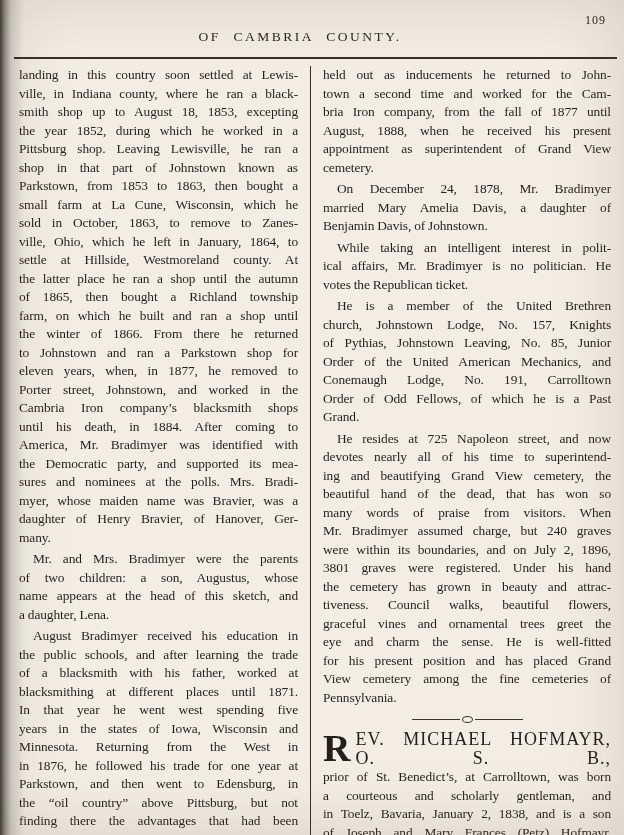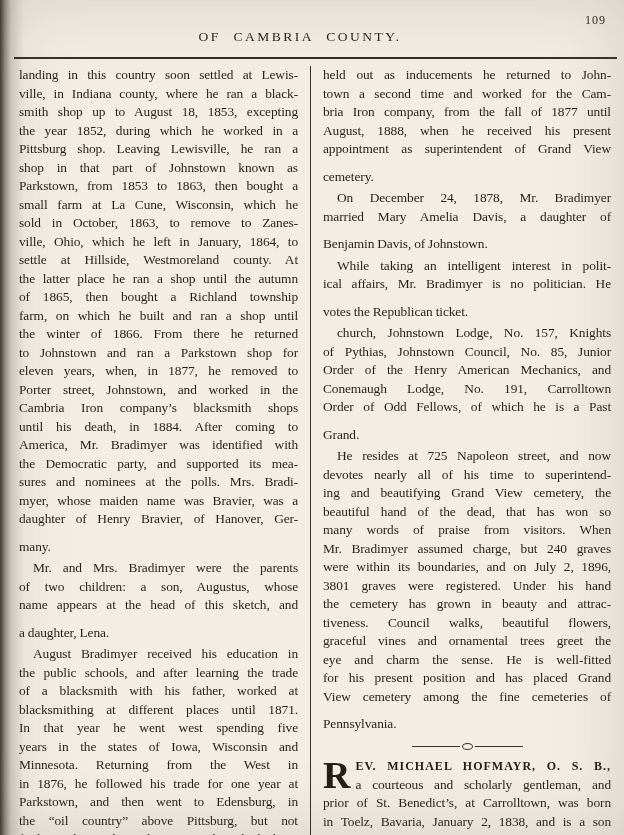--- a/index.html
+++ b/index.html
@@ -35,35 +35,35 @@
   .col-right { flex:1; padding-left:12px; }
 
   .para { margin:0; }
   .para + .para, .section { margin-top:3px; }
   .para.indent .line:first-child { text-indent:14px; }
   .line {
     font-size:13.4px; line-height:18.5px;
     text-align:justify; text-align-last:justify;
     letter-spacing:-0.1px; word-spacing:-0.3px;
   }
-  .line.end { text-align-last:left;margin-top:9px; }
+  .line.end { text-align-last:left; }
 
   .divider { display:flex; align-items:center; justify-content:center; margin:9px 0 7px; }
   .dline { width:48px; height:1px; background:#3a352e; }
   .diamond {
     width:9px; height:5px; border:1px solid #3a352e; border-radius:50%;
     margin:0 2px; background:transparent;
   }
 
   .dropcap {
     float:left; font-size:38px; line-height:32px; font-weight:bold;
     margin:2px 5px 0 0;
   }
   .heading {
-    font-weight:bold; font-size:12px; line-height:19px;
+    font-weight:normal; font-size:18px; line-height:19px;
     letter-spacing:1px; word-spacing:2.5px;
     text-align:justify; text-align-last:justify;
   }
 </style>
 </head>
 <body>
 
 <div class="vignette"></div>
 <div class="edge-shadow-left"></div>
 
@@ -136,23 +136,24 @@
         <div class="line">On December 24, 1878, Mr. Bradimyer</div>
         <div class="line">married Mary Amelia Davis, a daughter of</div>
         <div class="line end">Benjamin Davis, of Johnstown.</div>
       </div>
       <div class="para indent">
         <div class="line">While taking an intelligent interest in polit-</div>
         <div class="line">ical affairs, Mr. Bradimyer is no politician. He</div>
         <div class="line end">votes the Republican ticket.</div>
       </div>
       <div class="para indent">
+        <div class="line">He is a member of the United Brethren</div>
         <div class="line">church, Johnstown Lodge, No. 157, Knights</div>
-        <div class="line">of Pythias, Johnstown Council, No. 85, Junior</div>
-        <div class="line">Order of the Henry American Mechanics, and</div>
+        <div class="line">of Pythias, Johnstown Leaving, No. 85, Junior</div>
+        <div class="line">Order of the United American Mechanics, and</div>
         <div class="line">Conemaugh Lodge, No. 191, Carrolltown</div>
         <div class="line">Order of Odd Fellows, of which he is a Past</div>
         <div class="line end">Grand.</div>
       </div>
       <div class="para indent">
         <div class="line">He resides at 725 Napoleon street, and now</div>
         <div class="line">devotes nearly all of his time to superintend-</div>
         <div class="line">ing and beautifying Grand View cemetery, the</div>
         <div class="line">beautiful hand of the dead, that has won so</div>
         <div class="line">many words of praise from visitors. When</div>
@@ -168,20 +169,20 @@
         <div class="line end">Pennsylvania.</div>
       </div>
       <div class="divider">
         <span class="dline"></span>
         <span class="diamond"></span>
         <span class="dline"></span>
       </div>
       <div class="section">
         <span class="dropcap">R</span>
         <div class="heading">EV. MICHAEL HOFMAYR, O. S. B.,</div>
+        <div class="line">prior of St. Benedict’s, at Carrolltown, was born</div>
         <div class="line">a courteous and scholarly gentleman, and</div>
-        <div class="line">prior of St. Benedict’s, at Carrolltown, was born</div>
         <div class="line">in Toelz, Bavaria, January 2, 1838, and is a son</div>
         <div class="line">of Joseph and Mary Frances (Petz) Hofmayr.</div>
         <div class="line">He was reared in his native country, and after</div>
       </div>
     </div>
 </div>
 
 </body></html>

